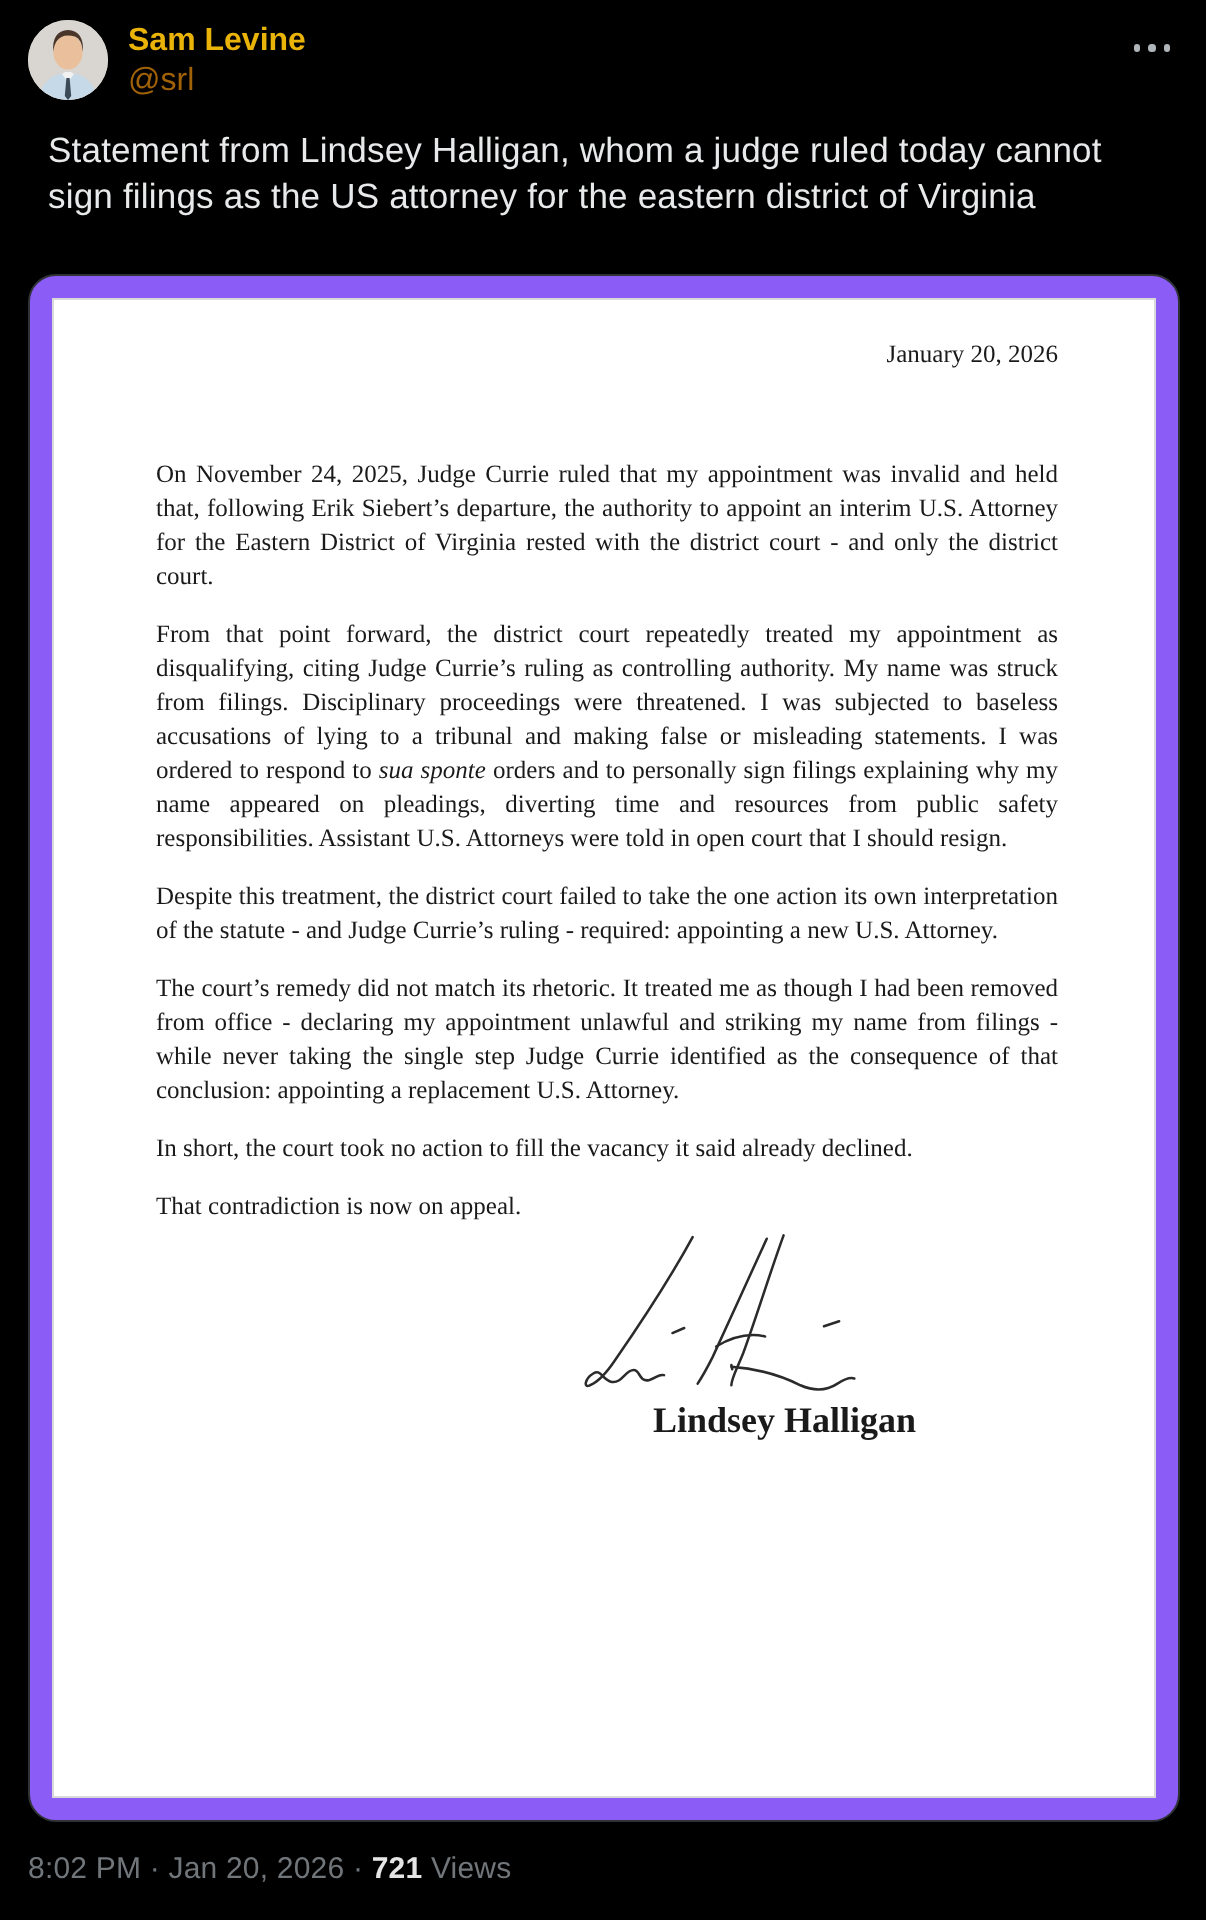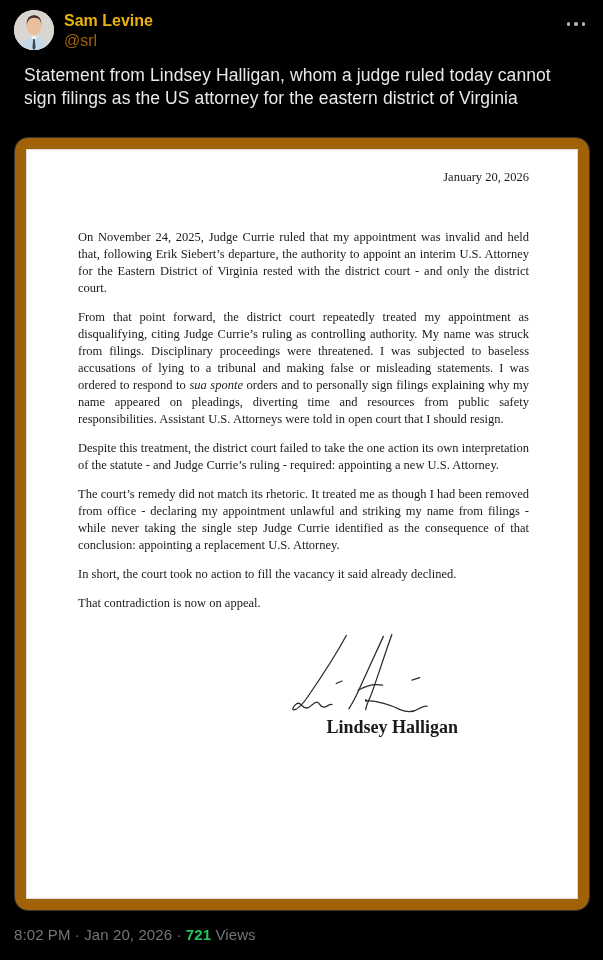--- a/index.html
+++ b/index.html
@@ -57,21 +57,21 @@
     font-size: 17.5px;
     line-height: 23px;
     padding: 0 24px;
     margin-top: 13px;
     letter-spacing: 0.1px;
   }
   .media-card {
     margin: 27px 14px 0 14px;
     width: 576px;
     height: 774px;
-    background: #a16207;
+    background: #8b5cf6;
     border: 1px solid #2f3336;
     border-radius: 14px;
     padding: 11px;
     cursor: pointer;
   }
   .doc-page {
     width: 100%; height: 100%;
     background: #ffffff;
     border: 1px solid #d9d9d9;
     padding: 14px 48px 0 51px;
@@ -82,41 +82,41 @@
     text-align: right;
     font-size: 12.5px;
     margin: 6px 0 44px 0;
   }
   .doc-body p {
     font-size: 12.5px;
     line-height: 17px;
     text-align: justify;
     margin: 0 0 12px 0;
   }
-  .doc-body p:last-of-type { margin-bottom: 21px; }
+  .doc-body p:last-of-type { margin-bottom: 4px; }
   .italic { font-style: italic; }
   .sig-block {
     width: 220px;
     margin-left: 160px;
     text-align: center;
   }
   .sig-block svg { display: block; width: 200px; height: 80px; margin: 0 auto; }
   .sig-name {
     font-size: 18px;
     margin-top: 4px;
     text-align: right;
     font-weight: bold;
   }
   .tweet-footer {
     padding: 15px 14px 0 14px;
     color: #71767b;
     font-size: 15px;
     letter-spacing: 0.1px;
   }
-  .views-count { color: #22c55e; font-weight: 700; }
+  .views-count { color: #e5e5e5; font-weight: 700; }
 </style>
 </head>
 <body>
 
 <div class="tweet">
 
   <div class="tweet-header">
     <div class="avatar">
       <svg viewBox="0 0 40 40">
         <rect x="0" y="0" width="40" height="40" fill="#d9d6d1"></rect>

